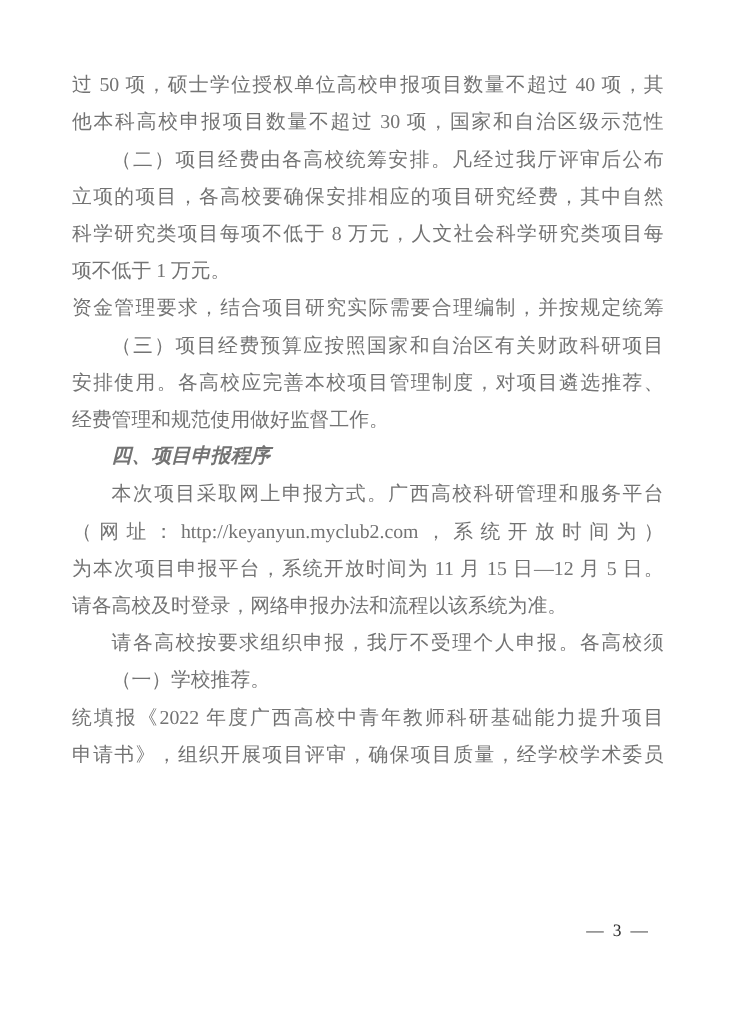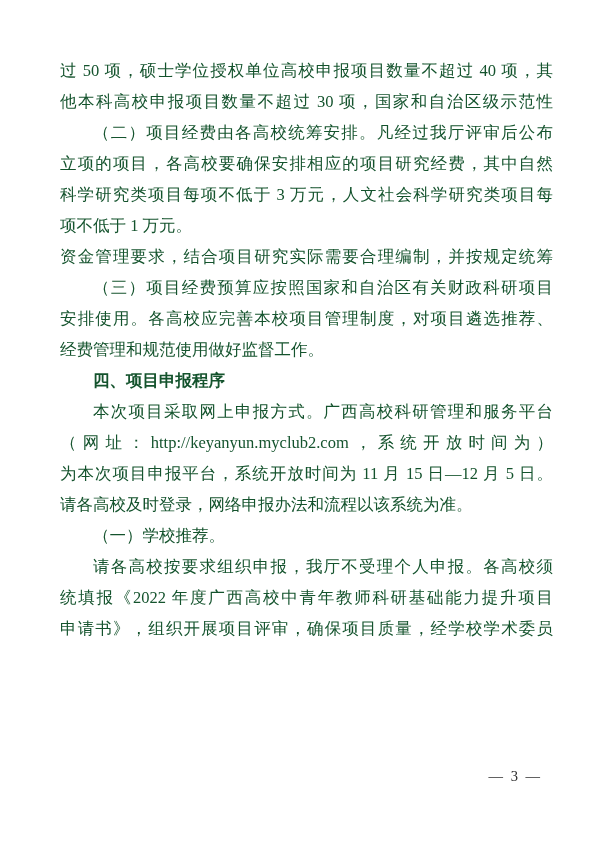--- a/index.html
+++ b/index.html
@@ -10,71 +10,72 @@
     height: 842px;
     background: #ffffff;
     overflow: hidden;
     font-family: "Liberation Serif", "DejaVu Serif", serif;
   }
   .text-block {
     position: absolute;
     left: 60px;
     top: 55px;
     width: 493px;
-    color: #14532d;
+    color: #737373;
     font-size: 16.5px;
   }
   .line {
     height: 31px;
     line-height: 31px;
     overflow: hidden;
   }
   
   .j {
     text-align: justify;
     text-align-last: justify;
   }
   
   .indent { padding-left: 33px; }
   
   .heading {
     font-family: "Liberation Sans", "DejaVu Sans", sans-serif;
     font-weight: 700;
     font-size: 16.5px;
+    font-style: italic;
   }
   .footer {
     position: absolute;
     top: 768px;
     right: 71px;
     font-size: 14.5px;
     color: #2a2a2a;
     letter-spacing: 2px;
     font-family: "Liberation Serif", "DejaVu Serif", serif;
   }
 </style>
 </head>
 <body>
 
 <div class="page">
   <div class="text-block">
     <div class="line j">过 50 项，硕士学位授权单位高校申报项目数量不超过 40 项，其</div>
     <div class="line j">他本科高校申报项目数量不超过 30 项，国家和自治区级示范性</div>
     <div class="line j indent">（二）项目经费由各高校统筹安排。凡经过我厅评审后公布</div>
     <div class="line j">立项的项目，各高校要确保安排相应的项目研究经费，其中自然</div>
-    <div class="line j">科学研究类项目每项不低于 3 万元，人文社会科学研究类项目每</div>
+    <div class="line j">科学研究类项目每项不低于 8 万元，人文社会科学研究类项目每</div>
     <div class="line">项不低于 1 万元。</div>
     <div class="line j">资金管理要求，结合项目研究实际需要合理编制，并按规定统筹</div>
     <div class="line j indent">（三）项目经费预算应按照国家和自治区有关财政科研项目</div>
     <div class="line j">安排使用。各高校应完善本校项目管理制度，对项目遴选推荐、</div>
     <div class="line">经费管理和规范使用做好监督工作。</div>
     <div class="line heading indent">四、项目申报程序</div>
     <div class="line j indent">本次项目采取网上申报方式。广西高校科研管理和服务平台</div>
     <div class="line j">（网址：http://keyanyun.myclub2.com，系统开放时间为）</div>
     <div class="line j">为本次项目申报平台，系统开放时间为 11 月 15 日—12 月 5 日。</div>
     <div class="line">请各高校及时登录，网络申报办法和流程以该系统为准。</div>
+    <div class="line j indent">请各高校按要求组织申报，我厅不受理个人申报。各高校须</div>
     <div class="line indent">（一）学校推荐。</div>
-    <div class="line j indent">请各高校按要求组织申报，我厅不受理个人申报。各高校须</div>
     <div class="line j">统填报《2022 年度广西高校中青年教师科研基础能力提升项目</div>
     <div class="line j">申请书》，组织开展项目评审，确保项目质量，经学校学术委员</div>
   </div>
 
   <div class="footer">— 3 —</div>
 </div>
 
 </body></html>

